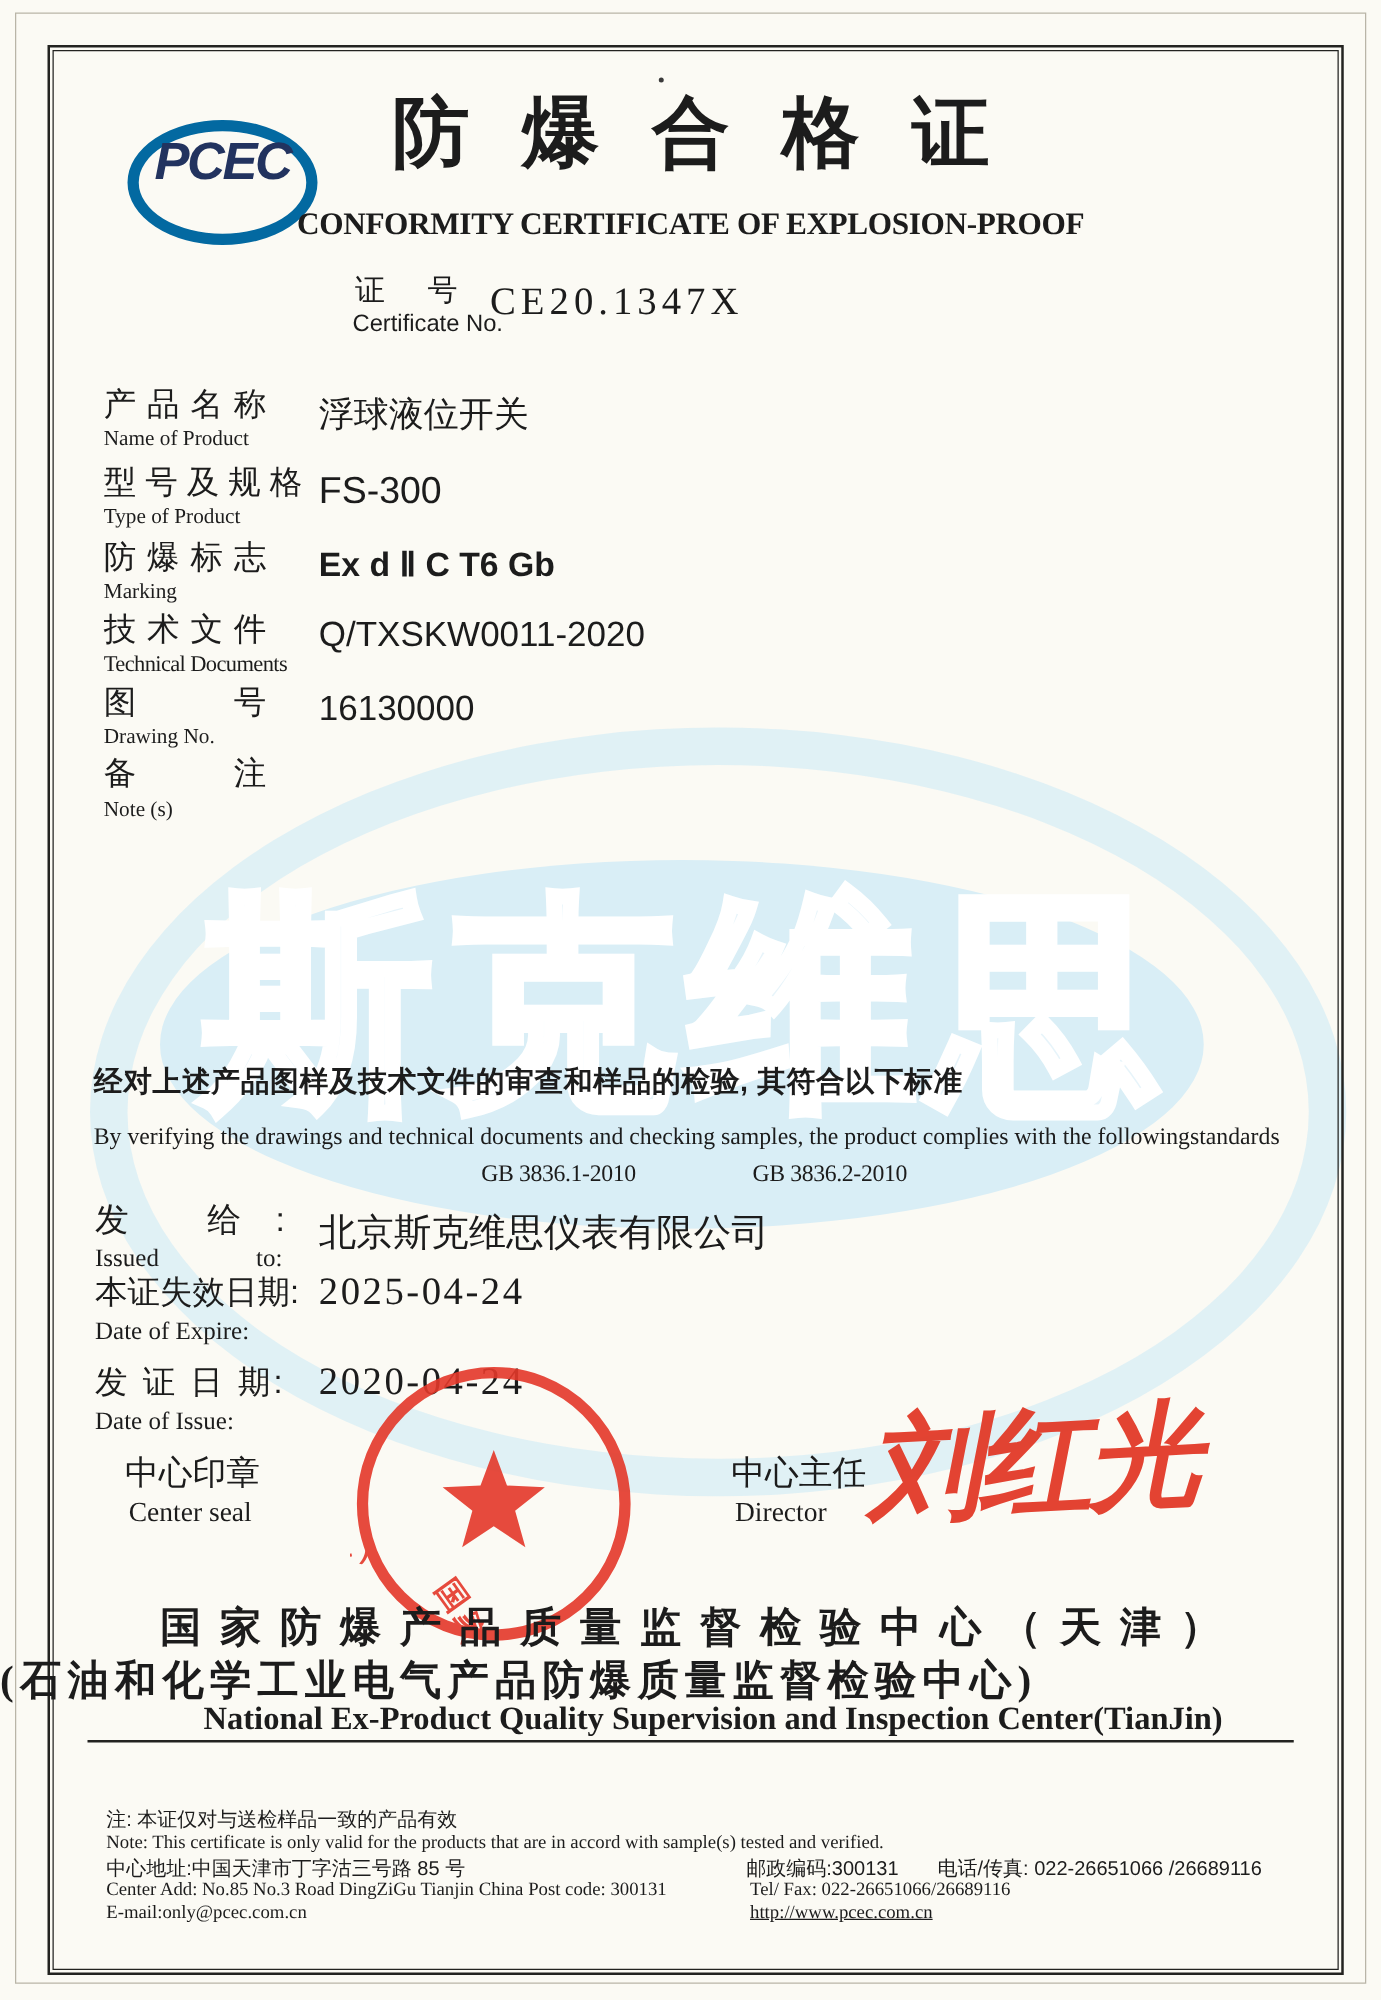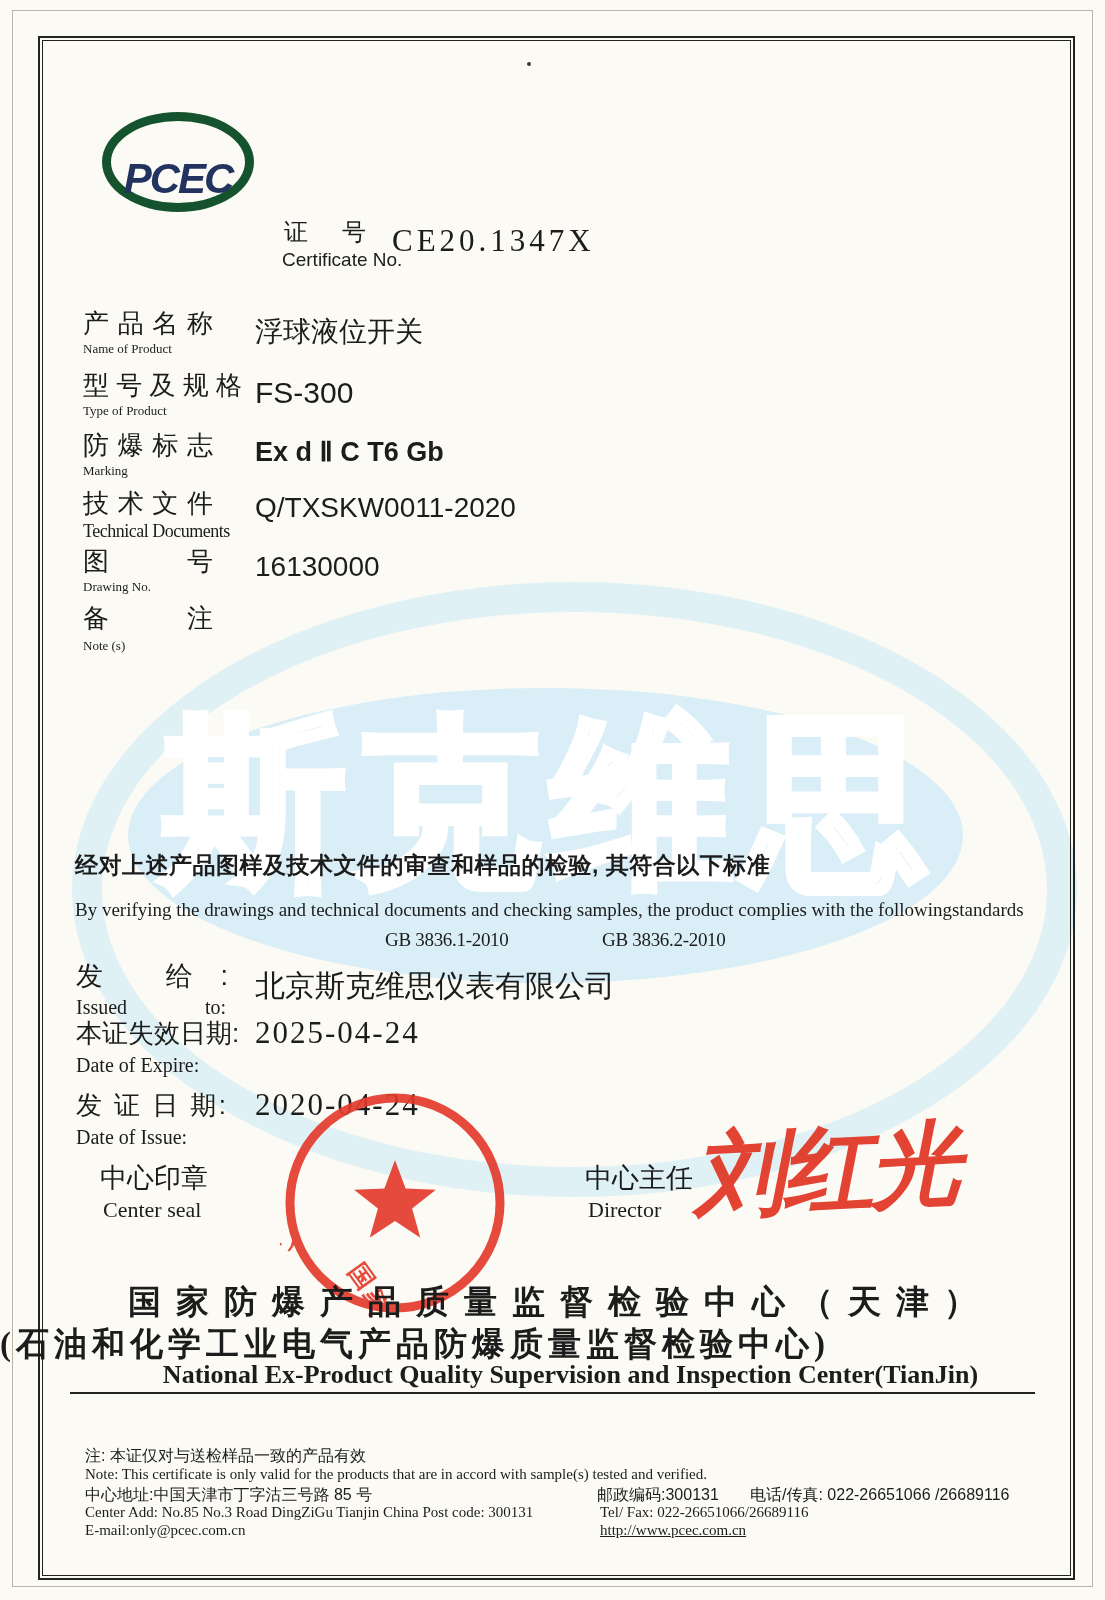--- a/index.html
+++ b/index.html
@@ -21,39 +21,39 @@
     border:30px solid #d7edf5; border-radius:50%; opacity:.75; z-index:0;}
   .wm-ellipse{position:absolute; left:128px; top:688px; width:835px; height:295px;
     background:#d9eef6; border-radius:50%; z-index:0;}
   .wm-text{position:absolute; left:163px; top:712px; z-index:1;
     font-size:182px; font-weight:bold; letter-spacing:12px; line-height:1;
     color:#e7f4fa; -webkit-text-stroke:7px #ffffff; white-space:nowrap;}
 
   .content{position:absolute; inset:0; z-index:3;}
 
   
-  .logo{position:absolute; left:102px; top:112px; width:152px; height:100px;
-    border:9px solid #14532d; border-radius:50%; box-sizing:border-box;
-    display:flex; align-items:flex-end; justify-content:center;}
+  .logo{position:absolute; left:102px; top:96px; width:152px; height:100px;
+    border:9px solid #0369a1; border-radius:50%; box-sizing:border-box;
+    display:flex; align-items:flex-start; justify-content:center;}
   .logo span{font-size:42px; font-weight:bold; font-style:italic; color:#22335f; letter-spacing:-2px;}
   .title{position:absolute; left:0; right:0; top:64px; text-align:center;
     font-family:"Liberation Serif", serif; font-weight:bold; font-size:62px;
     letter-spacing:42px; text-indent:42px;}
   .subtitle{position:absolute; left:0; right:0; top:166px; text-align:center;
     font-family:"Liberation Serif", serif; font-weight:bold; font-size:25px; letter-spacing:-0.3px;}
   .speck{position:absolute; left:527px; top:62px; width:4px; height:4px; background:#3a3a3a; border-radius:50%;}
 
   .certno-cn{left:284px; top:216px; width:82px; font-size:24px;
     font-family:"Liberation Serif", serif; text-align:justify; text-align-last:justify;}
   .certno-en{left:282px; top:249px; font-size:19px;}
   .certno-val{left:392px; top:223px; font-size:31px; letter-spacing:4px; font-family:"Liberation Serif", serif;}
 
   
   .lab-cn{left:83px; width:130px; font-size:26px; text-align:justify; text-align-last:justify;}
-  .lab-en{left:83px; font-size:13px; font-family:"Liberation Serif", serif;}
+  .lab-en{left:83px; font-size:17px; font-family:"Liberation Serif", serif;}
   .val{left:255px; font-size:28px;}
 
   .notes{left:255px; top:592px; font-size:23px; line-height:35.5px;}
 
   .comp-cn{left:75px; top:850px; font-size:23px; font-weight:600; letter-spacing:.5px;}
   .comp-en{left:75px; top:899px; font-size:19px; font-family:"Liberation Serif", serif;}
   .std{font-size:19px; font-family:"Liberation Serif", serif; letter-spacing:-0.3px;}
 
   .date-val{left:255px; font-size:31px; letter-spacing:2px; font-family:"Liberation Serif", serif;}
 
@@ -83,20 +83,22 @@
   <div class="wm-text">斯克维思</div>
 
   <div class="thin-outline"></div>
   <div class="frame"></div>
 
   <div class="content">
 
     <div class="logo">
       <span>PCEC</span>
     </div>
+    <div class="title">防爆合格证</div>
+    <div class="subtitle">CONFORMITY CERTIFICATE OF EXPLOSION-PROOF</div>
     <div class="speck"></div>
 
     <div class="abs certno-cn">证 号</div>
     <div class="abs certno-en">Certificate No.</div>
     <div class="abs certno-val">CE20.1347X</div>
 
     <div class="abs lab-cn" style="top:306px">产 品 名 称</div>
     <div class="abs lab-en" style="top:341px">Name of Product</div>
     <div class="abs val" style="top:313px">浮球液位开关</div>
 

